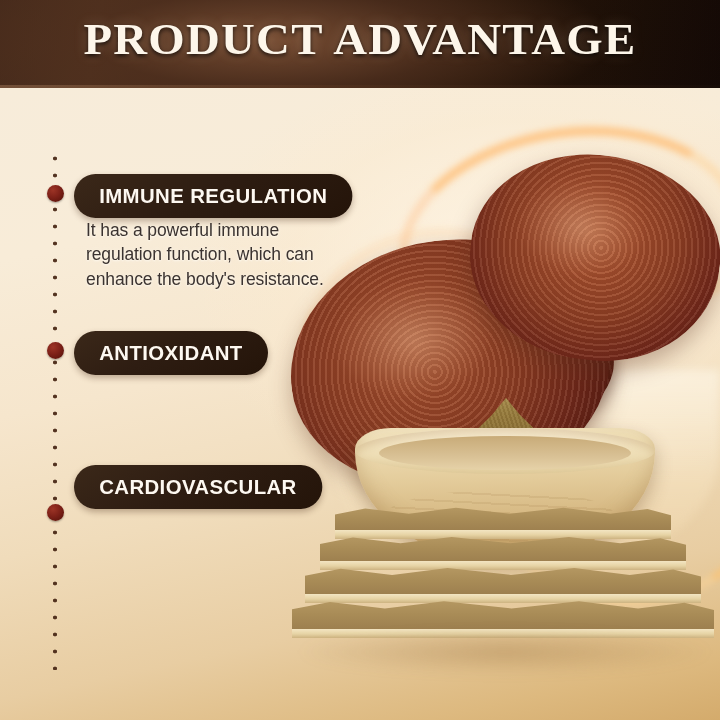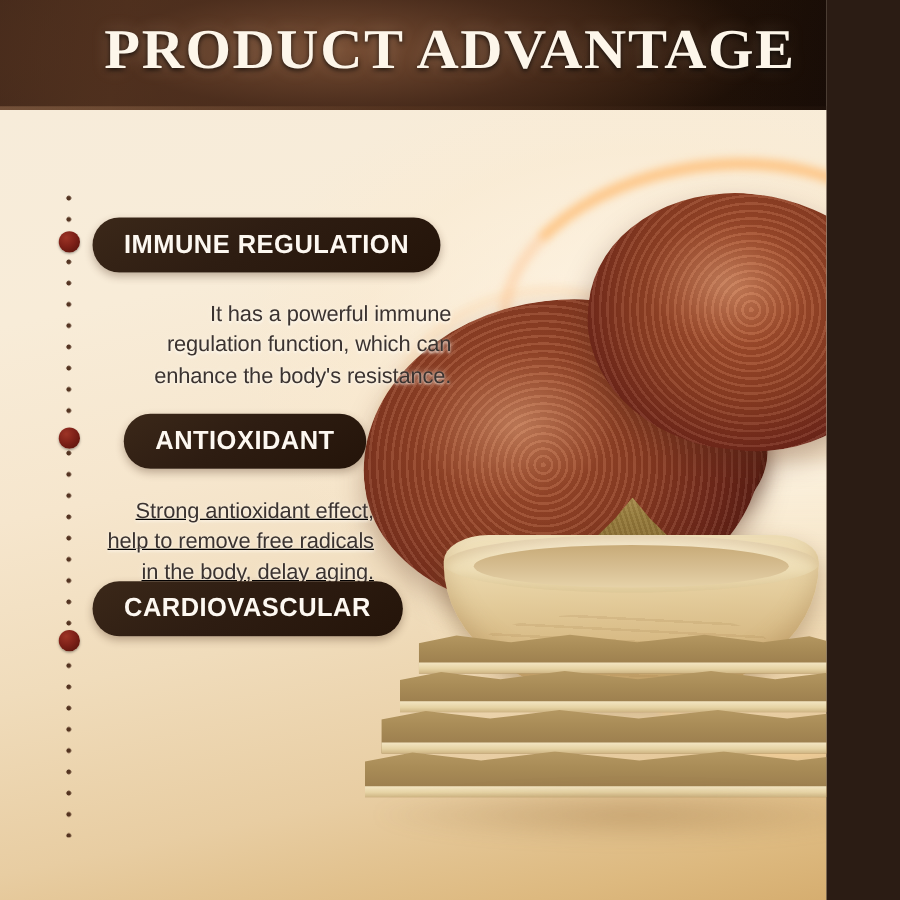--- a/index.html
+++ b/index.html
@@ -1,21 +1,21 @@
 <!DOCTYPE html>
 <html><head>
 <meta charset="utf-8">
 <style>
   html, body {
     margin: 0; padding: 0;
     background: #2b1c14;
   }
   .page {
     position: relative;
-    width: 661px; height: 720px;
+    width: 720px; height: 720px;
     overflow: hidden;
     font-family: "Liberation Sans", sans-serif;
     background: #f6e8d2;
   }
 
   
   .header {
     position: absolute; left: 0; top: 0;
     width: 720px; height: 88px;
     background:
@@ -104,38 +104,38 @@
   }
   .tl-dot {
     position: absolute; width: 17px; height: 17px;
     border-radius: 50%;
     background: radial-gradient(circle at 35% 30%, #9d3426 0%, #7e2118 45%, #501008 100%);
     box-shadow: 0 1px 2px rgba(0,0,0,0.35);
     left: 47px;
   }
 
   
-  .feature { position: absolute; left: 74px; text-align: right; }
+  .feature { position: absolute; left: 74px; }
   .badge {
     display: inline-block;
     background: linear-gradient(150deg, #3b2819 0%, #2e1d12 45%, #241409 100%);
     color: #fdf8f1;
     border-radius: 999px;
     padding: 11px 26px 12px 26px;
     font-size: 21px;
     font-weight: bold;
     letter-spacing: 0.4px;
     line-height: 1;
     box-shadow: 0 3px 7px rgba(70,40,20,0.33);
     white-space: nowrap;
     transform: scaleX(0.97);
     transform-origin: left center;
   }
   .desc {
-    margin-top: 21px;
+    margin-top: 0;
     margin-left: 12px;
     font-size: 17.5px;
     line-height: 1.39;
     color: #3b3330;
     text-shadow: 0 1px 2px rgba(255,252,245,0.85), 0 0 6px rgba(255,250,240,0.65);
     white-space: pre-line;
     letter-spacing: -0.1px;
   }
 
   
@@ -324,24 +324,21 @@
   <div class="tl-dot" style="top:342px;"></div>
   <div class="tl-dot" style="top:504px;"></div>
 
   <div class="feature" style="top:174px;">
     <div class="badge">IMMUNE REGULATION</div>
     <div class="desc">It has a powerful immune
 regulation function, which can
 enhance the body's resistance.</div>
   </div>
 
-  <div class="feature" style="top:331px;text-decoration:underline;">
+  <div class="feature" style="top:331px;">
     <div class="badge">ANTIOXIDANT</div>
-    <div class="desc">Strong antioxidant effect,
-help to remove free radicals
-in the body, delay aging.</div>
   </div>
 
   <div class="feature" style="top:465px;">
     <div class="badge">CARDIOVASCULAR</div>
   </div>
 
 </div>
 
 </body></html>

